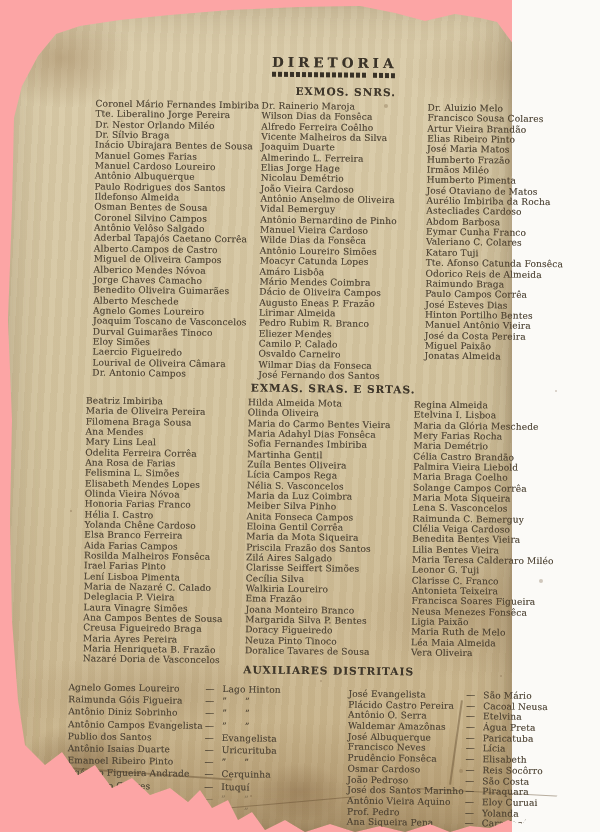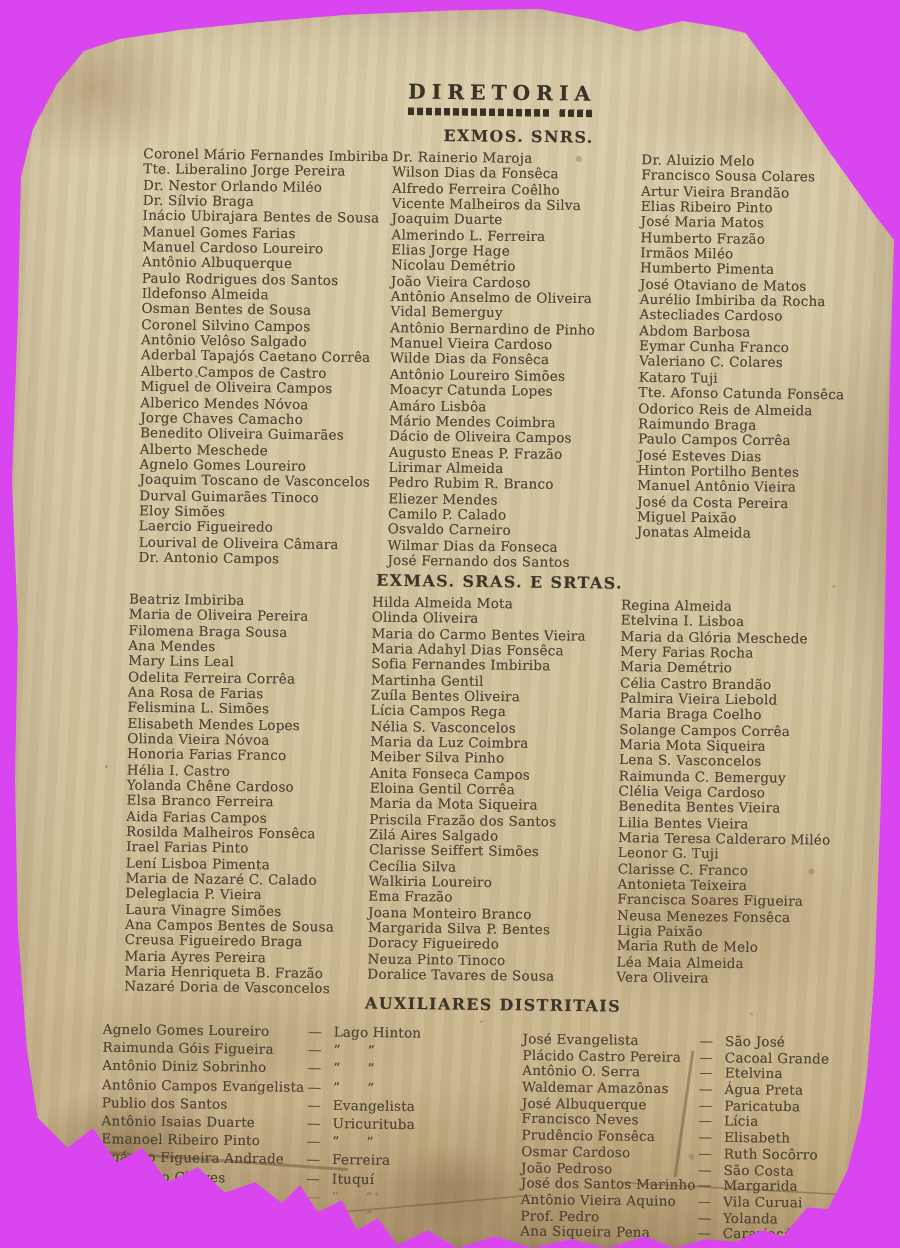--- a/index.html
+++ b/index.html
@@ -1,21 +1,21 @@
 <!DOCTYPE html>
 <html><head>
 <meta charset="utf-8">
 <style>
   html,body{margin:0;padding:0;}
   body{
     width:600px;height:832px;overflow:hidden;
     background:#fbfaf7;
     font-family:"DejaVu Serif","Liberation Serif",serif;
   }
-  .scene{position:relative;width:600px;height:832px;background:#d946ef;}
+  .scene{position:relative;width:512px;height:832px;background:#fca5a5;}
 
   
   .paper{
     position:absolute;inset:0;
     clip-path:polygon(
       14px 118px,22px 86px,38px 56px,56px 34px,80px 26px,120px 20px,170px 15px,
       230px 10px,300px 7px,360px 6px,395px 13px,425px 21px,455px 14px,480px 18px,497px 22px,
       525px 60px,552px 100px,582px 142px,596px 160px,
       593px 260px,590px 400px,587px 540px,583px 650px,578px 716px,574px 745px,
       565px 780px,552px 806px,538px 805px,522px 824px,508px 820px,490px 828px,470px 826px,
@@ -335,21 +335,21 @@
             <span class="aux-place">Uricurituba</span>
           </div>
           <div class="aux-row">
             <span class="aux-name">Emanoel Ribeiro Pinto</span>
             <span class="aux-dash">—</span>
             <span class="aux-place">”      ”</span>
           </div>
           <div class="aux-row">
             <span class="aux-name">Agápito Figueira Andrade</span>
             <span class="aux-dash">—</span>
-            <span class="aux-place">Ferreira</span>
+            <span class="aux-place">Cerquinha</span>
           </div>
           <div class="aux-row">
             <span class="aux-name">Francisco Chaves</span>
             <span class="aux-dash">—</span>
             <span class="aux-place">Ituquí</span>
           </div>
           <div class="aux-row faded">
             <span class="aux-name">…lino …stos</span>
             <span class="aux-dash">—</span>
             <span class="aux-place">”      ”</span>
@@ -362,26 +362,26 @@
           <div class="aux-row faded">
             <span class="aux-name">…a</span>
             <span class="aux-dash">—</span>
             <span class="aux-place">Guajará</span>
           </div>
         </div>
       <div class="auxcol aux-right">
           <div class="aux-row">
             <span class="aux-name">José Evangelista</span>
             <span class="aux-dash">—</span>
-            <span class="aux-place">São José</span>
+            <span class="aux-place">São Mário</span>
           </div>
           <div class="aux-row">
             <span class="aux-name">Plácido Castro Pereira</span>
             <span class="aux-dash">—</span>
-            <span class="aux-place">Cacoal Grande</span>
+            <span class="aux-place">Cacoal Neusa</span>
           </div>
           <div class="aux-row">
             <span class="aux-name">Antônio O. Serra</span>
             <span class="aux-dash">—</span>
             <span class="aux-place">Etelvina</span>
           </div>
           <div class="aux-row">
             <span class="aux-name">Waldemar Amazônas</span>
             <span class="aux-dash">—</span>
             <span class="aux-place">Água Preta</span>
@@ -397,36 +397,36 @@
             <span class="aux-place">Lícia</span>
           </div>
           <div class="aux-row">
             <span class="aux-name">Prudêncio Fonsêca</span>
             <span class="aux-dash">—</span>
             <span class="aux-place">Elisabeth</span>
           </div>
           <div class="aux-row">
             <span class="aux-name">Osmar Cardoso</span>
             <span class="aux-dash">—</span>
-            <span class="aux-place">Ruth Socôrro</span>
+            <span class="aux-place">Reis Socôrro</span>
           </div>
           <div class="aux-row">
             <span class="aux-name">João Pedroso</span>
             <span class="aux-dash">—</span>
             <span class="aux-place">São Costa</span>
           </div>
           <div class="aux-row">
             <span class="aux-name">José dos Santos Marinho</span>
             <span class="aux-dash">—</span>
-            <span class="aux-place">Margarida</span>
+            <span class="aux-place">Piraquara</span>
           </div>
           <div class="aux-row">
             <span class="aux-name">Antônio Vieira Aquino</span>
             <span class="aux-dash">—</span>
-            <span class="aux-place">Vila Curuai</span>
+            <span class="aux-place">Eloy Curuai</span>
           </div>
           <div class="aux-row">
             <span class="aux-name">Prof. Pedro</span>
             <span class="aux-dash">—</span>
             <span class="aux-place">Yolanda</span>
           </div>
           <div class="aux-row">
             <span class="aux-name">Ana Siqueira Pena</span>
             <span class="aux-dash">—</span>
             <span class="aux-place">Carariacá</span>

